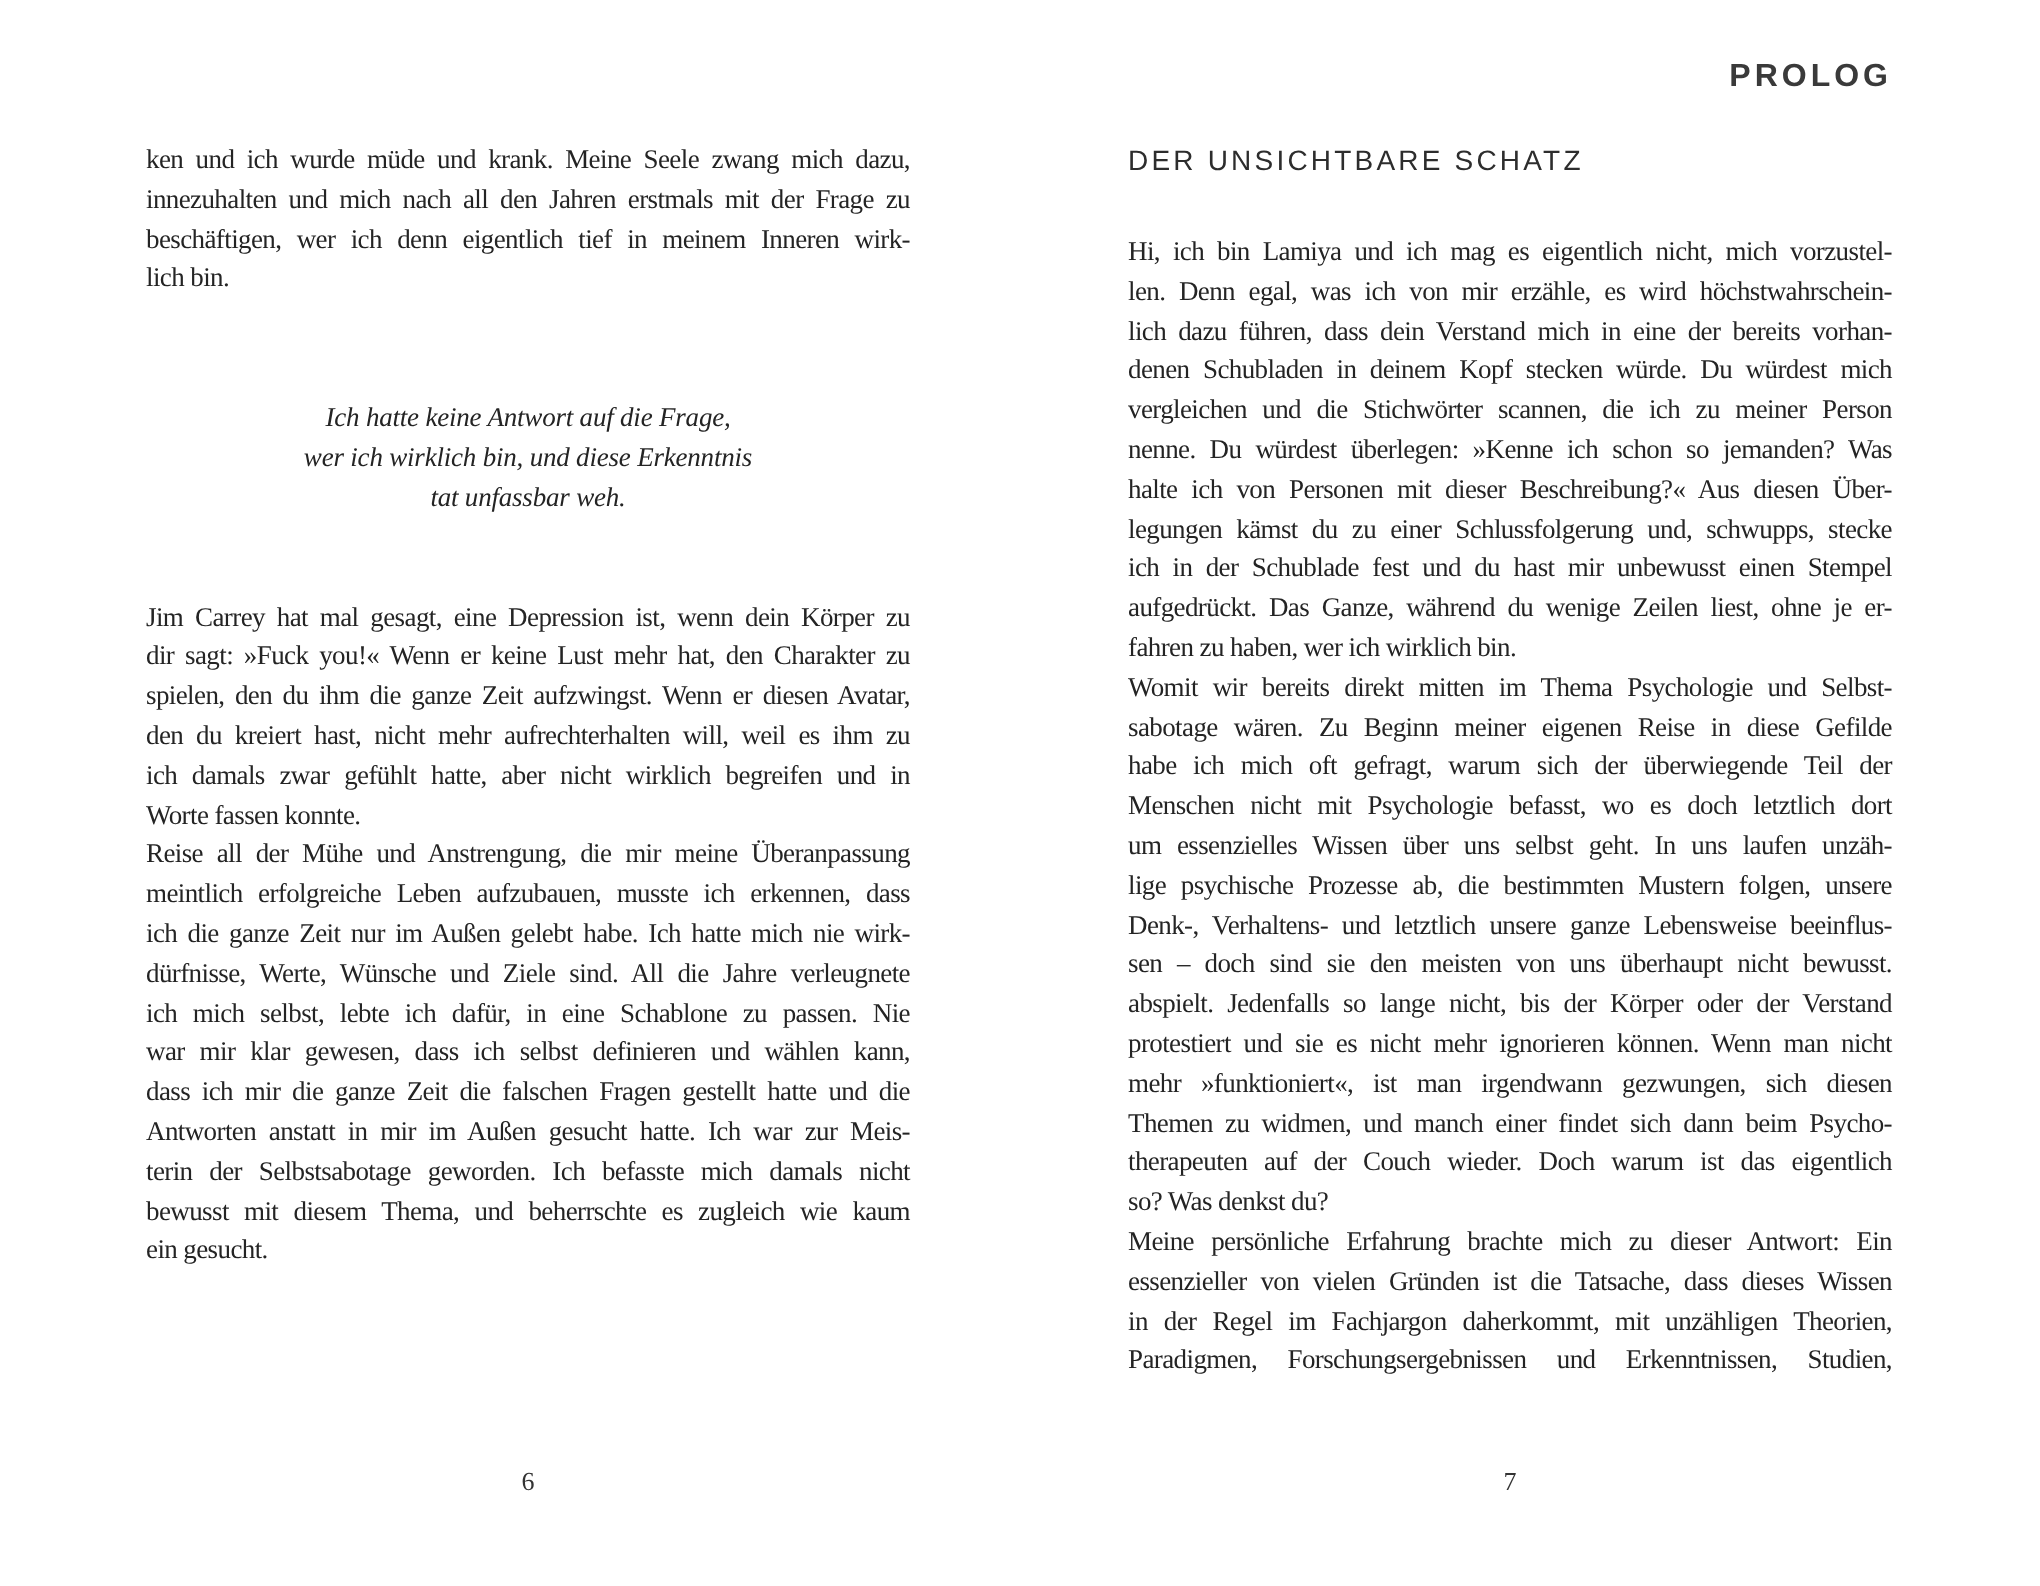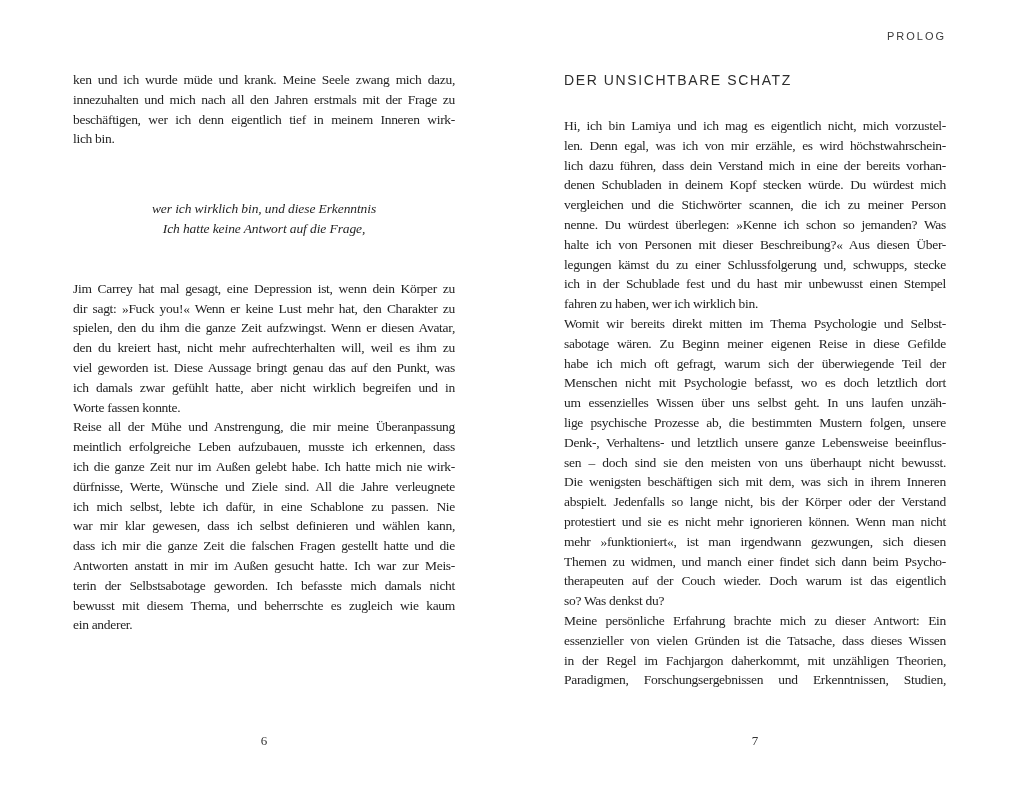--- a/index.html
+++ b/index.html
@@ -22,24 +22,24 @@
     position: absolute;
     width: 382px;
   }
   #page-left-body { left: 73px; top: 70px; }
 
   #page-right { position: absolute; left: 564px; top: 0; width: 382px; height: 793px; }
   .running-head {
     position: absolute;
     top: 30px; right: 0;
     font-family: "Liberation Sans", sans-serif;
-    font-size: 11px;
+    font-size: 16px;
     letter-spacing: 2px;
     color: #3a3a3a;
-    font-weight: 400;
+    font-weight: 700;
   }
   .chapter-heading {
     position: absolute;
     top: 72px; left: 0;
     width: 100%;
     font-family: "Liberation Sans", sans-serif;
     font-size: 14px;
     letter-spacing: 1.6px;
     color: #2d2d2d;
     font-weight: 500;
@@ -84,73 +84,73 @@
 <div class="book-spread">
 
   <div class="text-col" id="page-left-body">
       <div class="block paragraph">
         <div class="line">ken und ich wurde müde und krank. Meine Seele zwang mich dazu,</div>
         <div class="line">innezuhalten und mich nach all den Jahren erstmals mit der Frage zu</div>
         <div class="line">beschäftigen, wer ich denn eigentlich tief in meinem Inneren wirk-</div>
         <div class="line lastline">lich bin.</div>
       </div>
       <div class="block quote">
+        <div class="line">Ich hatte keine Antwort auf die Frage,</div>
         <div class="line">wer ich wirklich bin, und diese Erkenntnis</div>
-        <div class="line">Ich hatte keine Antwort auf die Frage,</div>
+        <div class="line lastline">tat unfassbar weh.</div>
       </div>
       <div class="block paragraph">
         <div class="line">Jim Carrey hat mal gesagt, eine Depression ist, wenn dein Körper zu</div>
         <div class="line">dir sagt: »Fuck you!« Wenn er keine Lust mehr hat, den Charakter zu</div>
         <div class="line">spielen, den du ihm die ganze Zeit aufzwingst. Wenn er diesen Avatar,</div>
         <div class="line">den du kreiert hast, nicht mehr aufrechterhalten will, weil es ihm zu</div>
-        <div class="line">viel geworden ist. Diese Aussage bringt genau das auf den Punkt, was</div>
         <div class="line">ich damals zwar gefühlt hatte, aber nicht wirklich begreifen und in</div>
         <div class="line lastline">Worte fassen konnte.</div>
       </div>
       <div class="block paragraph">
         <div class="line">Reise all der Mühe und Anstrengung, die mir meine Überanpassung</div>
         <div class="line">meintlich erfolgreiche Leben aufzubauen, musste ich erkennen, dass</div>
         <div class="line">ich die ganze Zeit nur im Außen gelebt habe. Ich hatte mich nie wirk-</div>
         <div class="line">dürfnisse, Werte, Wünsche und Ziele sind. All die Jahre verleugnete</div>
         <div class="line">ich mich selbst, lebte ich dafür, in eine Schablone zu passen. Nie</div>
         <div class="line">war mir klar gewesen, dass ich selbst definieren und wählen kann,</div>
         <div class="line">dass ich mir die ganze Zeit die falschen Fragen gestellt hatte und die</div>
         <div class="line">Antworten anstatt in mir im Außen gesucht hatte. Ich war zur Meis-</div>
         <div class="line">terin der Selbstsabotage geworden. Ich befasste mich damals nicht</div>
         <div class="line">bewusst mit diesem Thema, und beherrschte es zugleich wie kaum</div>
-        <div class="line lastline">ein anderer.</div>
+        <div class="line lastline">ein gesucht.</div>
       </div>
     </div>
 
   <div id="page-right">
     <div class="running-head">PROLOG</div>
     <div class="chapter-heading">DER UNSICHTBARE SCHATZ</div>
     <div class="text-col" id="page-right-body" style="left:0; top:116px;">
         <div class="block paragraph">
           <div class="line">Hi, ich bin Lamiya und ich mag es eigentlich nicht, mich vorzustel-</div>
           <div class="line">len. Denn egal, was ich von mir erzähle, es wird höchstwahrschein-</div>
           <div class="line">lich dazu führen, dass dein Verstand mich in eine der bereits vorhan-</div>
           <div class="line">denen Schubladen in deinem Kopf stecken würde. Du würdest mich</div>
           <div class="line">vergleichen und die Stichwörter scannen, die ich zu meiner Person</div>
           <div class="line">nenne. Du würdest überlegen: »Kenne ich schon so jemanden? Was</div>
           <div class="line">halte ich von Personen mit dieser Beschreibung?« Aus diesen Über-</div>
           <div class="line">legungen kämst du zu einer Schlussfolgerung und, schwupps, stecke</div>
           <div class="line">ich in der Schublade fest und du hast mir unbewusst einen Stempel</div>
+          <div class="line">aufgedrückt. Das Ganze, während du wenige Zeilen liest, ohne je er-</div>
           <div class="line lastline">fahren zu haben, wer ich wirklich bin.</div>
         </div>
         <div class="block paragraph">
           <div class="line">Womit wir bereits direkt mitten im Thema Psychologie und Selbst-</div>
           <div class="line">sabotage wären. Zu Beginn meiner eigenen Reise in diese Gefilde</div>
           <div class="line">habe ich mich oft gefragt, warum sich der überwiegende Teil der</div>
           <div class="line">Menschen nicht mit Psychologie befasst, wo es doch letztlich dort</div>
           <div class="line">um essenzielles Wissen über uns selbst geht. In uns laufen unzäh-</div>
           <div class="line">lige psychische Prozesse ab, die bestimmten Mustern folgen, unsere</div>
           <div class="line">Denk-, Verhaltens- und letztlich unsere ganze Lebensweise beeinflus-</div>
           <div class="line">sen – doch sind sie den meisten von uns überhaupt nicht bewusst.</div>
-          <div class="line">Die wenigsten beschäftigen sich mit dem, was sich in ihrem Inneren</div>
           <div class="line">abspielt. Jedenfalls so lange nicht, bis der Körper oder der Verstand</div>
           <div class="line">protestiert und sie es nicht mehr ignorieren können. Wenn man nicht</div>
           <div class="line">mehr »funktioniert«, ist man irgendwann gezwungen, sich diesen</div>
           <div class="line">Themen zu widmen, und manch einer findet sich dann beim Psycho-</div>
           <div class="line">therapeuten auf der Couch wieder. Doch warum ist das eigentlich</div>
           <div class="line lastline">so? Was denkst du?</div>
         </div>
         <div class="block paragraph continued">
           <div class="line">Meine persönliche Erfahrung brachte mich zu dieser Antwort: Ein</div>
           <div class="line">essenzieller von vielen Gründen ist die Tatsache, dass dieses Wissen</div>

